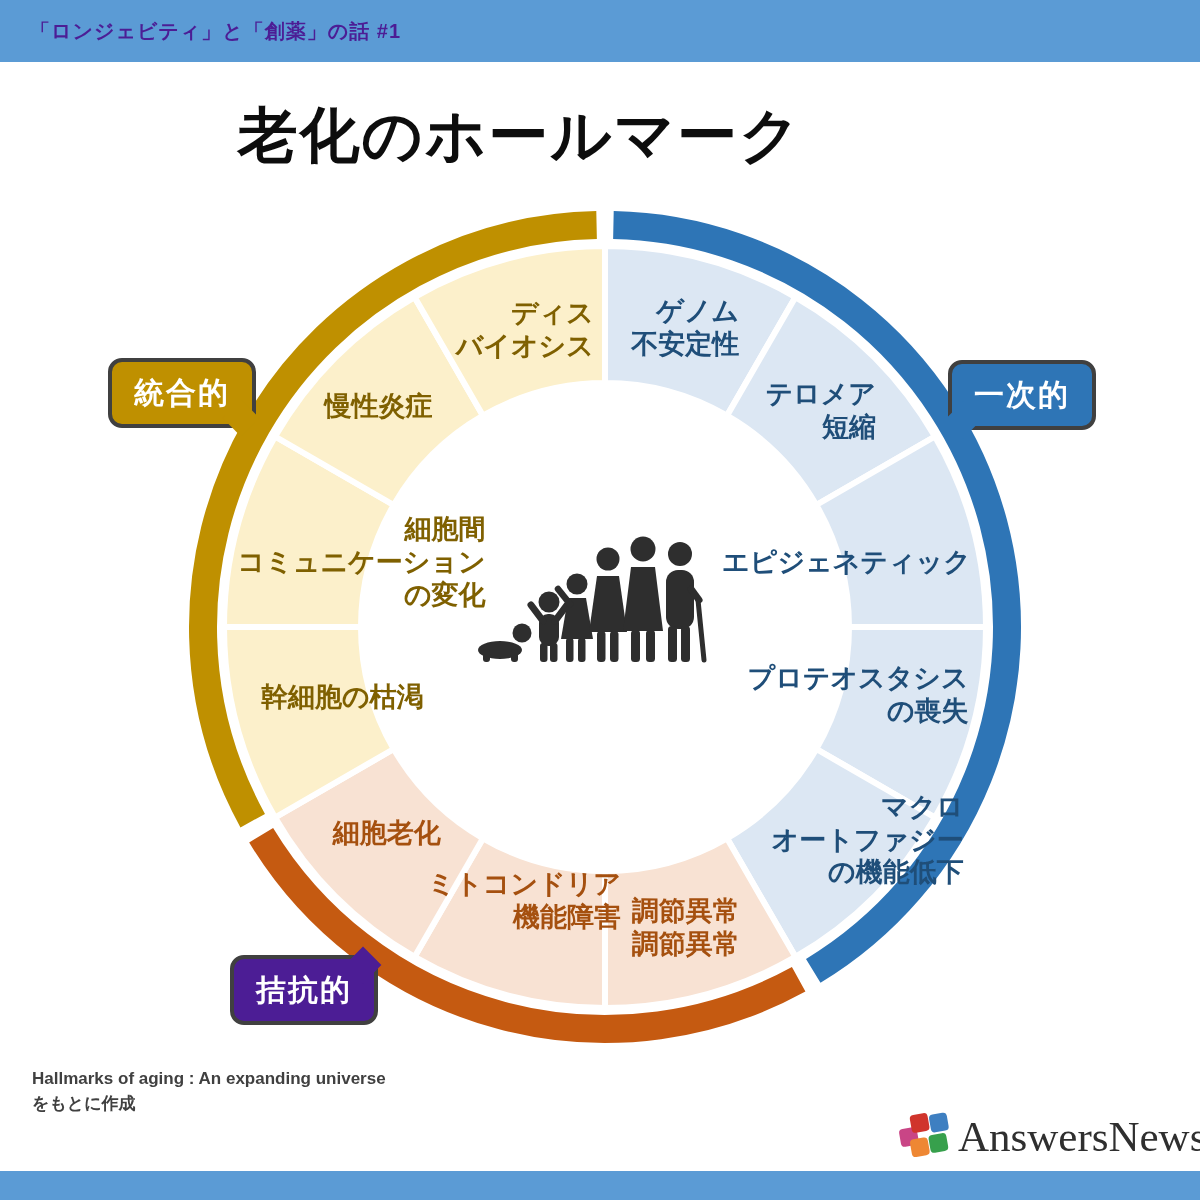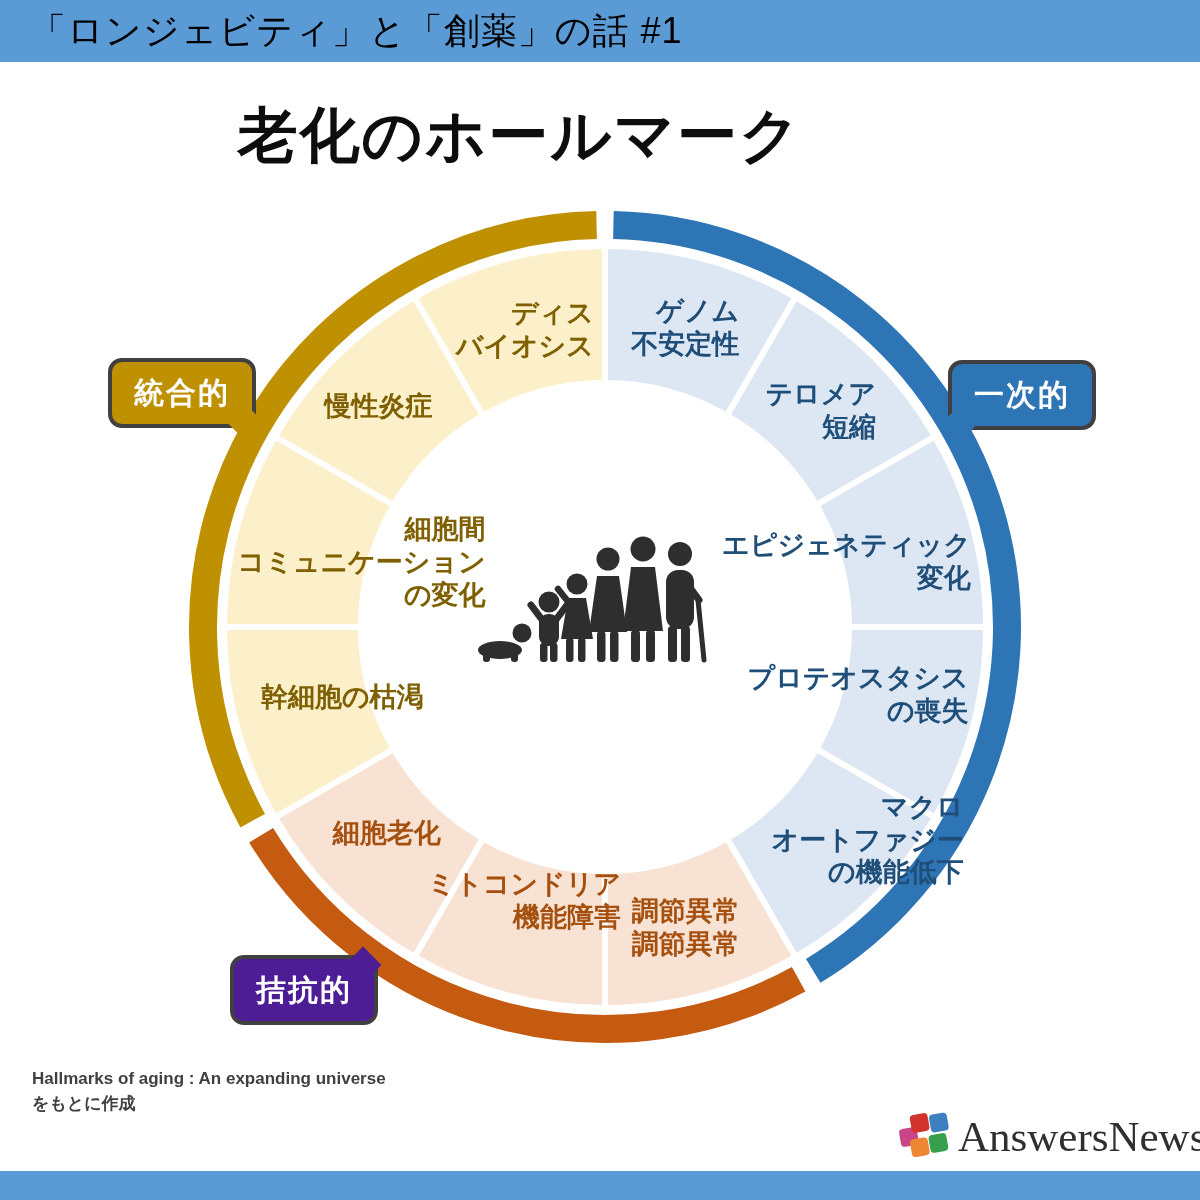--- a/index.html
+++ b/index.html
@@ -4,21 +4,21 @@
 <style>
   html,body{margin:0;padding:0}
   body{
     width:1200px;height:1200px;position:relative;background:#ffffff;overflow:hidden;
     font-family:"Liberation Sans","DejaVu Sans",sans-serif;
   }
   .topbar{
     position:absolute;left:0;top:0;width:1200px;height:62px;background:#5B9BD5;
     display:flex;align-items:center;box-sizing:border-box;padding-left:30px;
   }
-  .topbar-text{color:#000000;font-size:36px;font-weight:normal;letter-spacing:1px}
+  .topbar-text{color:#4c1d95;font-size:20px;font-weight:bold;letter-spacing:1px}
   .page-title{
     position:absolute;left:0;top:96px;width:1040px;text-align:center;
     font-size:60px;font-weight:900;color:#0d0d0d;letter-spacing:2px;
   }
   #wheel-svg{position:absolute;left:0;top:0;width:1200px;height:1200px}
   .seg-label{
     position:absolute;transform:translate(-50%,-50%);text-align:right;
     font-weight:bold;font-size:27px;line-height:1.22;white-space:nowrap;z-index:3;
   }
   .callout{
@@ -116,21 +116,20 @@
     <div class="seg-label" style="left: 685.234px; top: 327.563px; color: rgb(31, 78, 121);">
       <div>ゲノム</div>
       <div>不安定性</div>
     </div>
     <div class="seg-label" style="left: 820.668px; top: 411.332px; color: rgb(31, 78, 121);">
       <div>テロメア</div>
       <div>短縮</div>
     </div>
     <div class="seg-label" style="left: 846.481px; top: 562.295px; color: rgb(31, 78, 121);">
       <div>エピジェネティック</div>
-      <div>変化</div>
     </div>
     <div class="seg-label" style="left: 858.073px; top: 694.811px; color: rgb(31, 78, 121);">
       <div>プロテオスタシス</div>
       <div>の喪失</div>
     </div>
     <div class="seg-label" style="left: 837.617px; top: 839.617px; color: rgb(31, 78, 121); margin-left: 30px;">
       <div>マクロ</div>
       <div>オートファジー</div>
       <div>の機能低下</div>
     </div>

